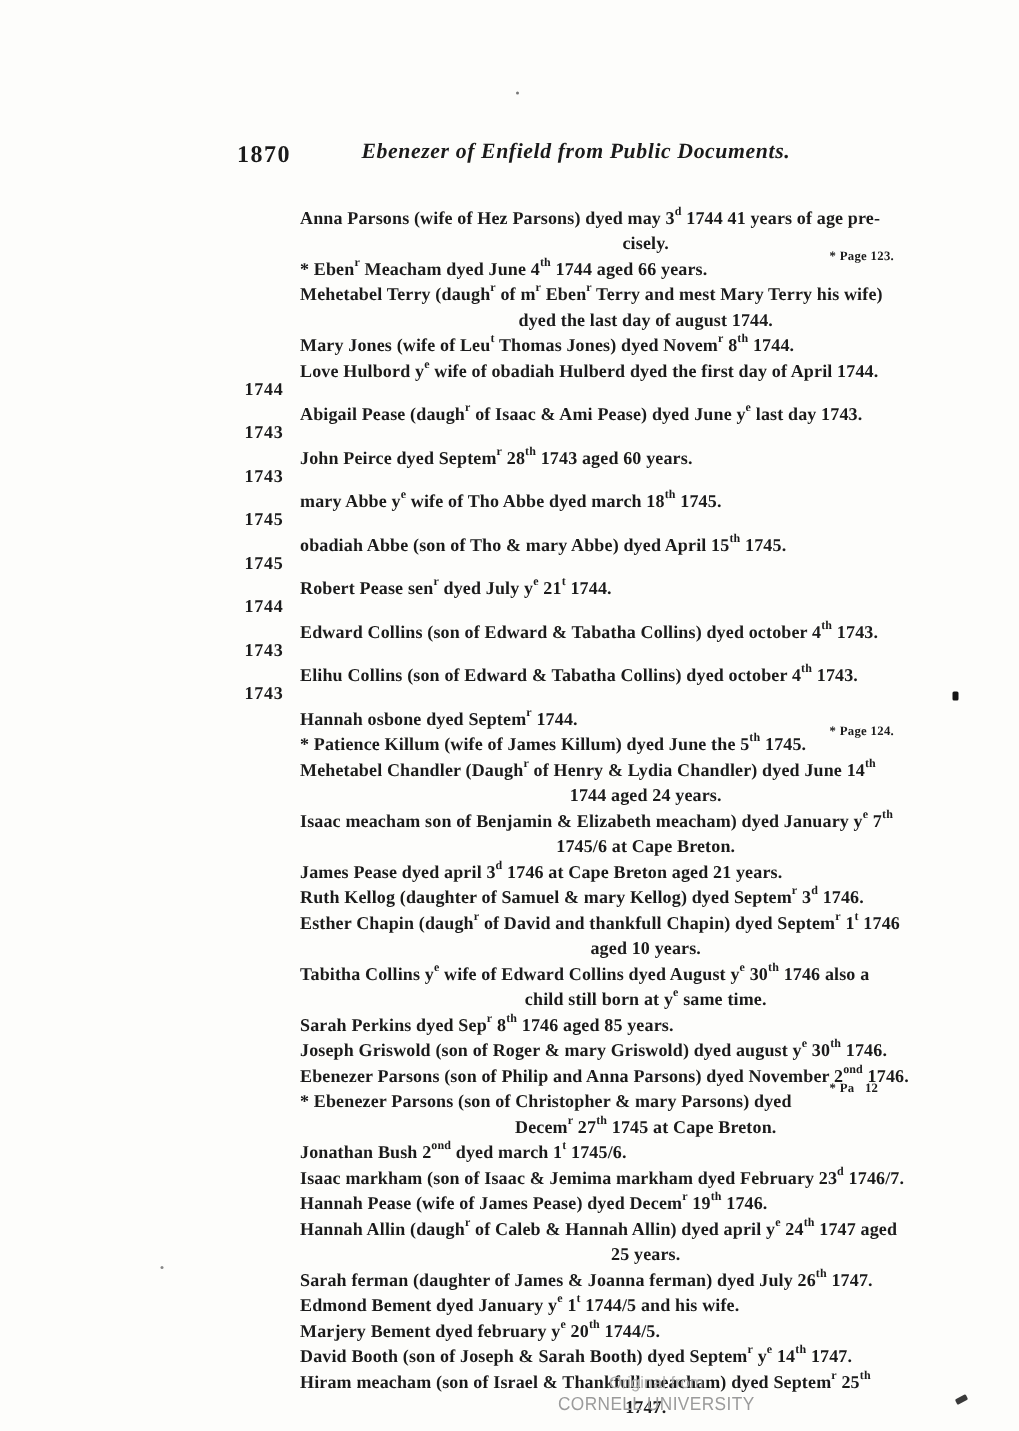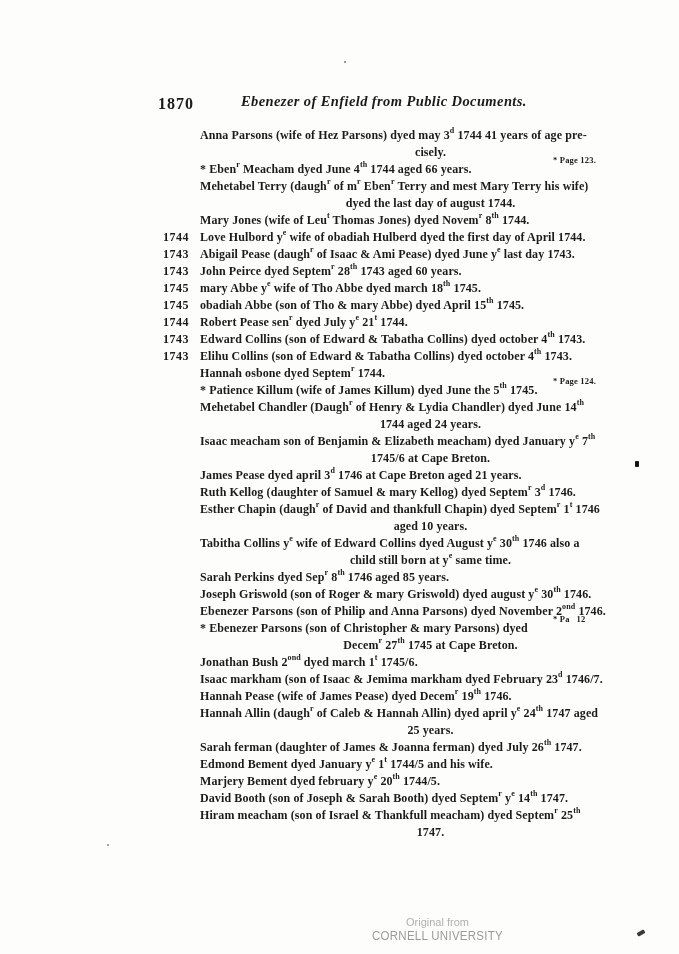--- a/index.html
+++ b/index.html
@@ -21,27 +21,28 @@
     position:absolute;left:158px;top:2px;
     font-size:16px;font-weight:bold;letter-spacing:1px;
   }
   .page-title{
     position:absolute;left:241px;top:0;
     font-size:14.5px;font-style:italic;font-weight:bold;
     letter-spacing:0.4px;white-space:nowrap;
   }
   
   .entries{
-    position:absolute;top:127px;left:163px;width:480px;
+    position:absolute;top:137px;left:163px;width:480px;
   }
   .entry{display:flex;position:relative;}
   .entry .year{
     flex:0 0 37px;width:37px;
     font-size:12px;font-weight:bold;line-height:17px;
     letter-spacing:0.5px;
+    margin-top:12px;
   }
   .entry .text{flex:1 1 auto;min-width:0;}
   .entry .line{
     font-size:12px;font-weight:bold;line-height:17px;
     white-space:nowrap;letter-spacing:0.1px;
   }
   .entry .line.cont{padding-left:18px;text-align:center;}
   .entry .line sup{
     font-size:8px;font-weight:bold;
     position:relative;top:-1px;vertical-align:super;line-height:0;

